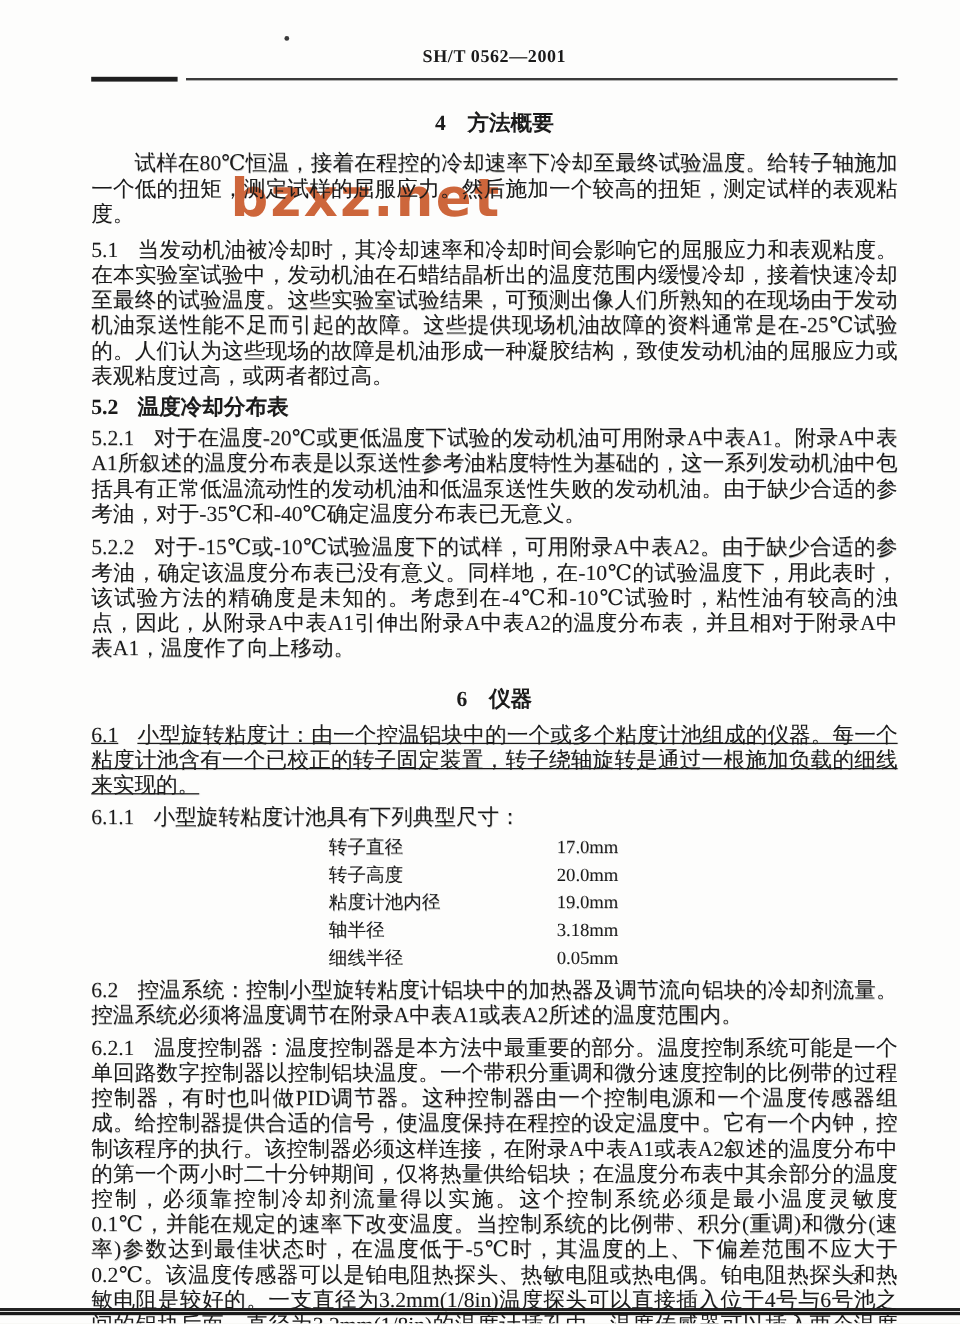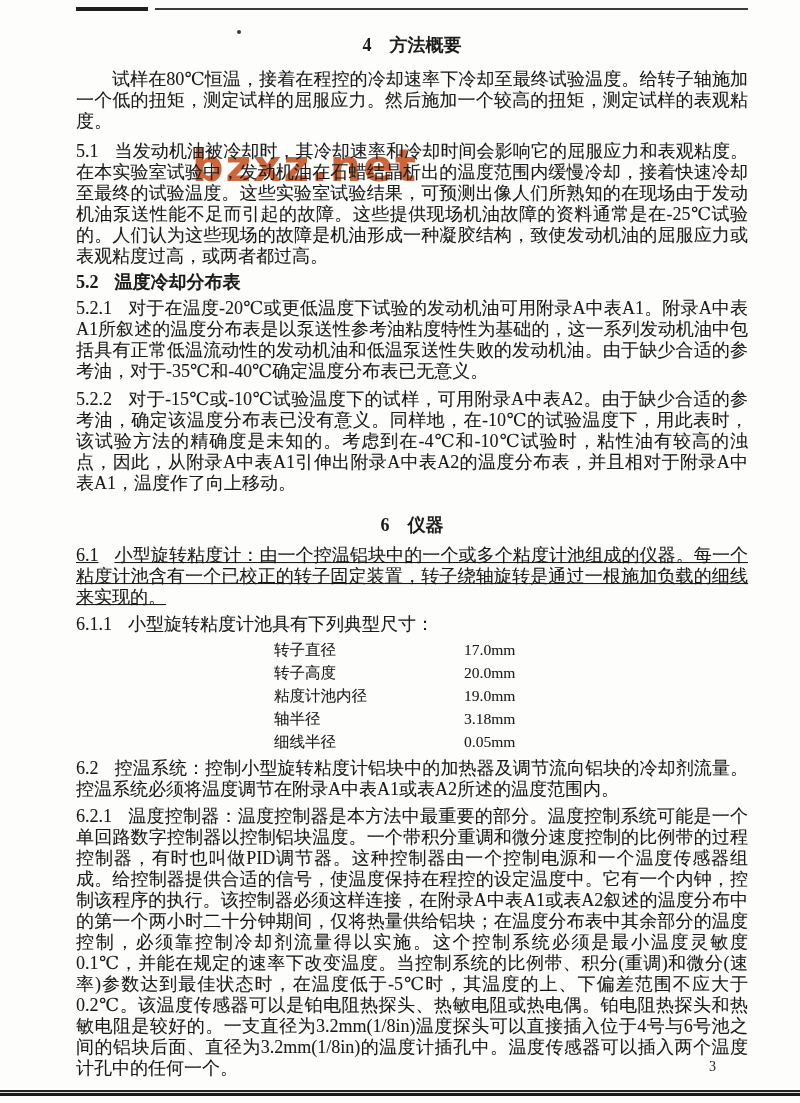--- a/index.html
+++ b/index.html
@@ -103,20 +103,21 @@
 </head>
 <body>
 
 <div class="page">
 
   <div class="watermark">bzxz.net</div>
   <div class="artifact-dot"></div>
 
   <div class="content">
 
+    <div class="doc-code">SH/T 0562—2001</div>
     <div class="header-rule">
       <span class="thick"></span>
       <span class="thin"></span>
     </div>
 
     <h2 class="sec-heading" id="h4">
       <span class="sec-no">4</span><span>方法概要</span>
     </h2>
     <p class="para" id="p4">试样在80℃恒温，接着在程控的冷却速率下冷却至最终试验温度。给转子轴施加一个低的扭矩，测定试样的屈服应力。然后施加一个较高的扭矩，测定试样的表观粘度。</p>
 

